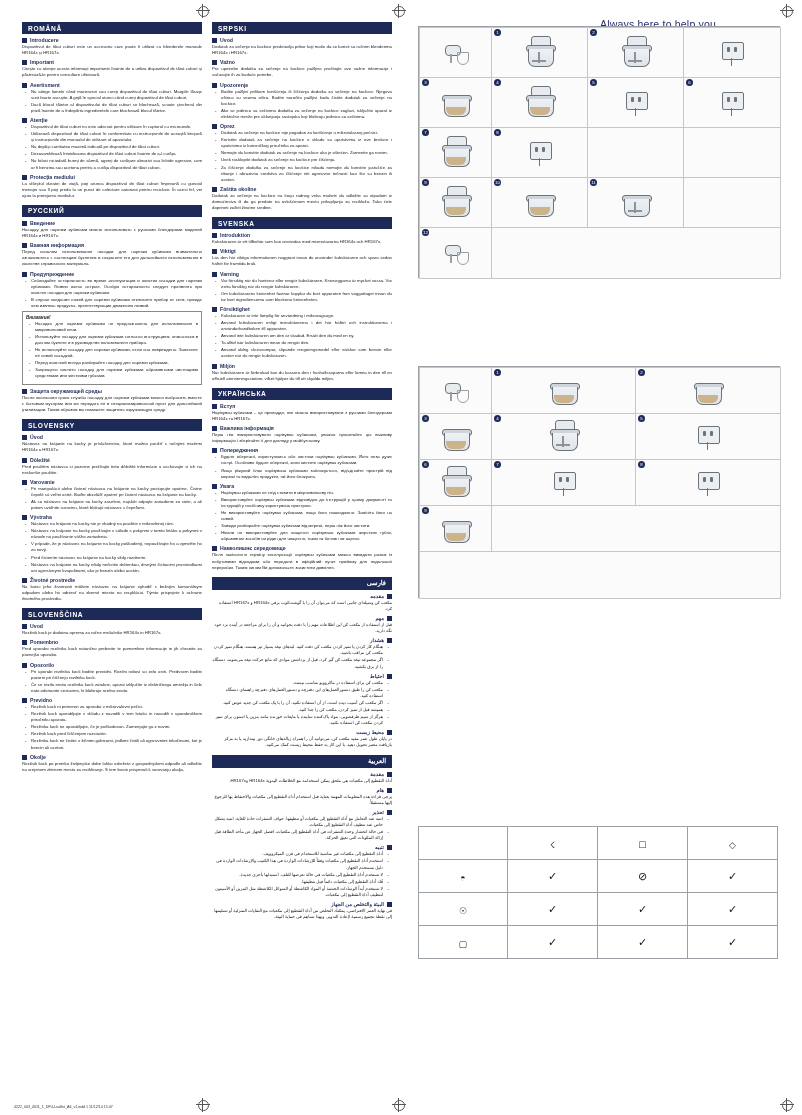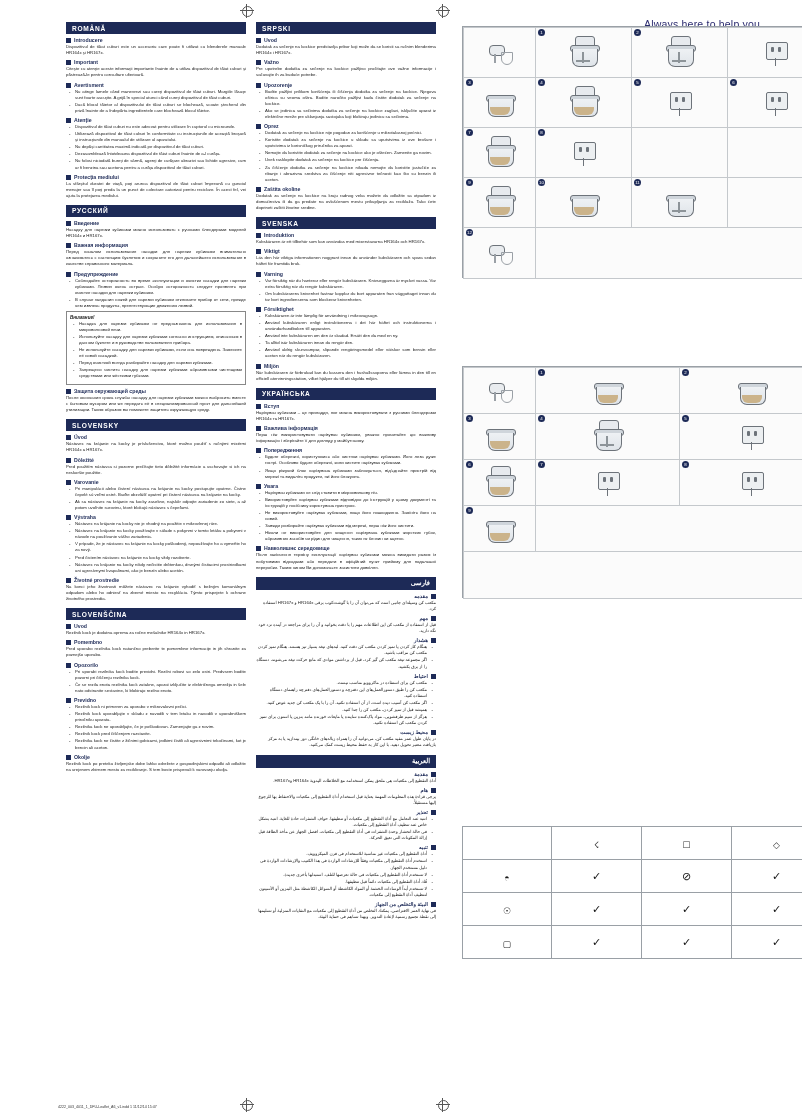--- a/index.html
+++ b/index.html
@@ -1,17 +1,17 @@
 <!DOCTYPE html>
 <html><head>
 <meta charset="utf-8">
 <style>
   html,body{margin:0;padding:0;background:#ffffff;}
   body{width:802px;height:1115px;position:relative;font-family:"Liberation Sans",sans-serif;color:#1a1a1a;overflow:hidden;}
-  .page{position:absolute;inset:0;margin-left:44px;}
+  .page{position:absolute;inset:0;}
   
   .regmark{position:absolute;width:14px;height:14px;}
   .regmark:before,.regmark:after{content:"";position:absolute;background:#555;}
   .regmark:before{left:6px;top:0;width:1px;height:14px;}
   .regmark:after{top:6px;left:0;height:1px;width:14px;}
   .regcircle{position:absolute;width:9px;height:9px;border:1px solid #555;border-radius:50%;left:2px;top:2px;}
 
   
   .col{position:absolute;top:22px;width:180px;}
   .col1{left:22px;}

